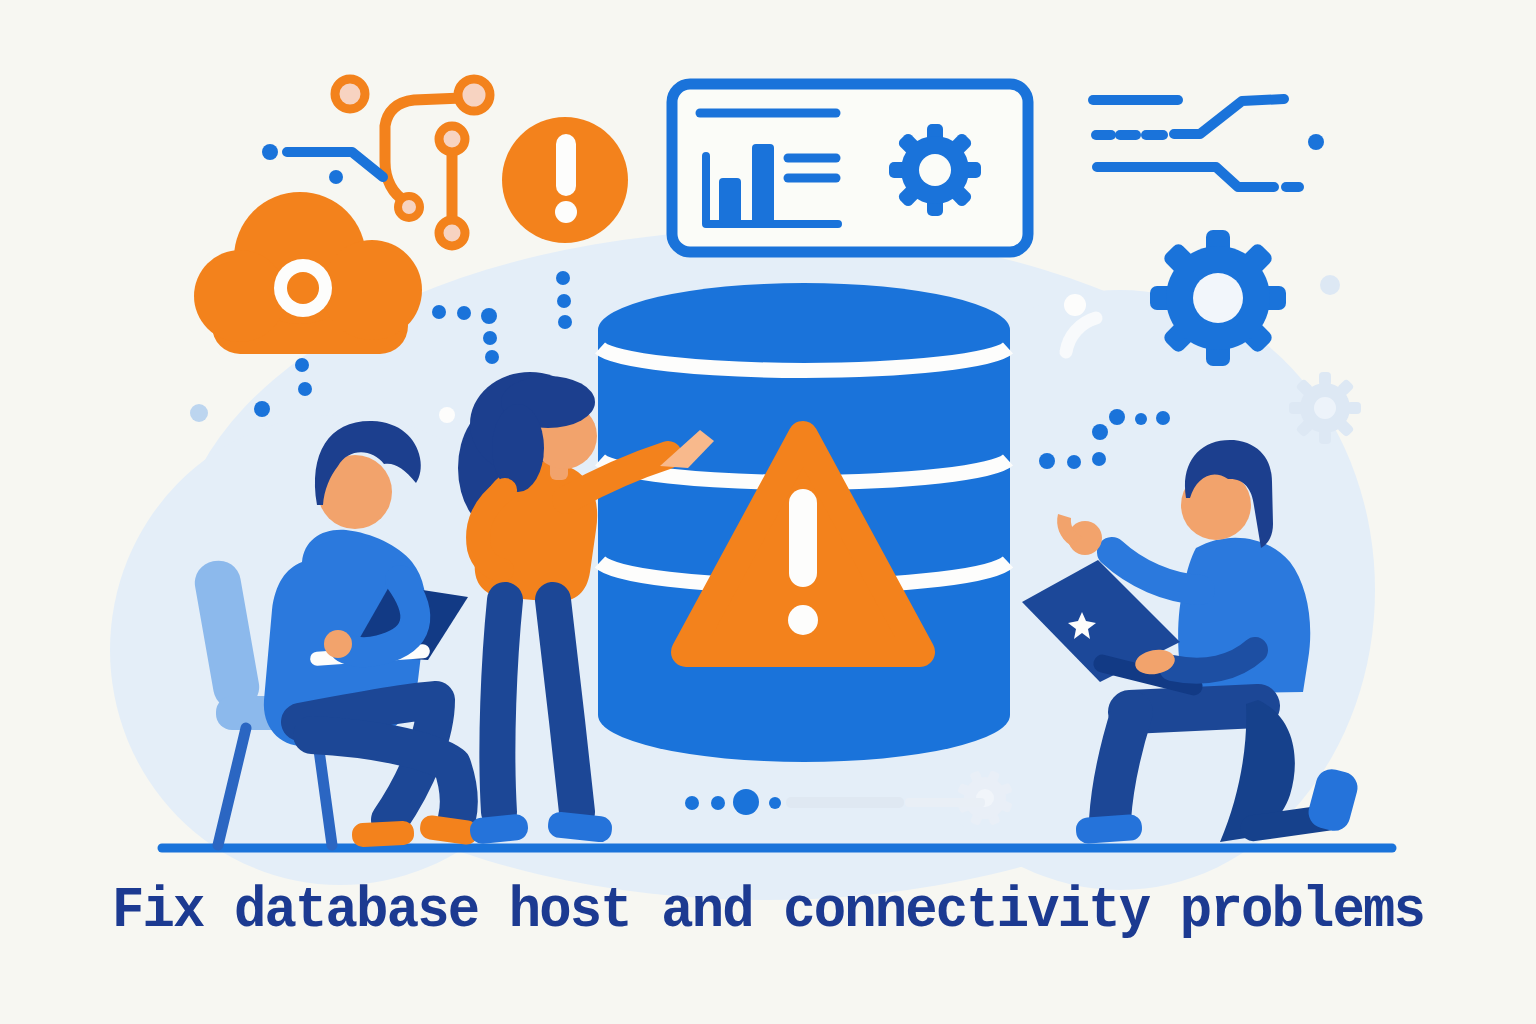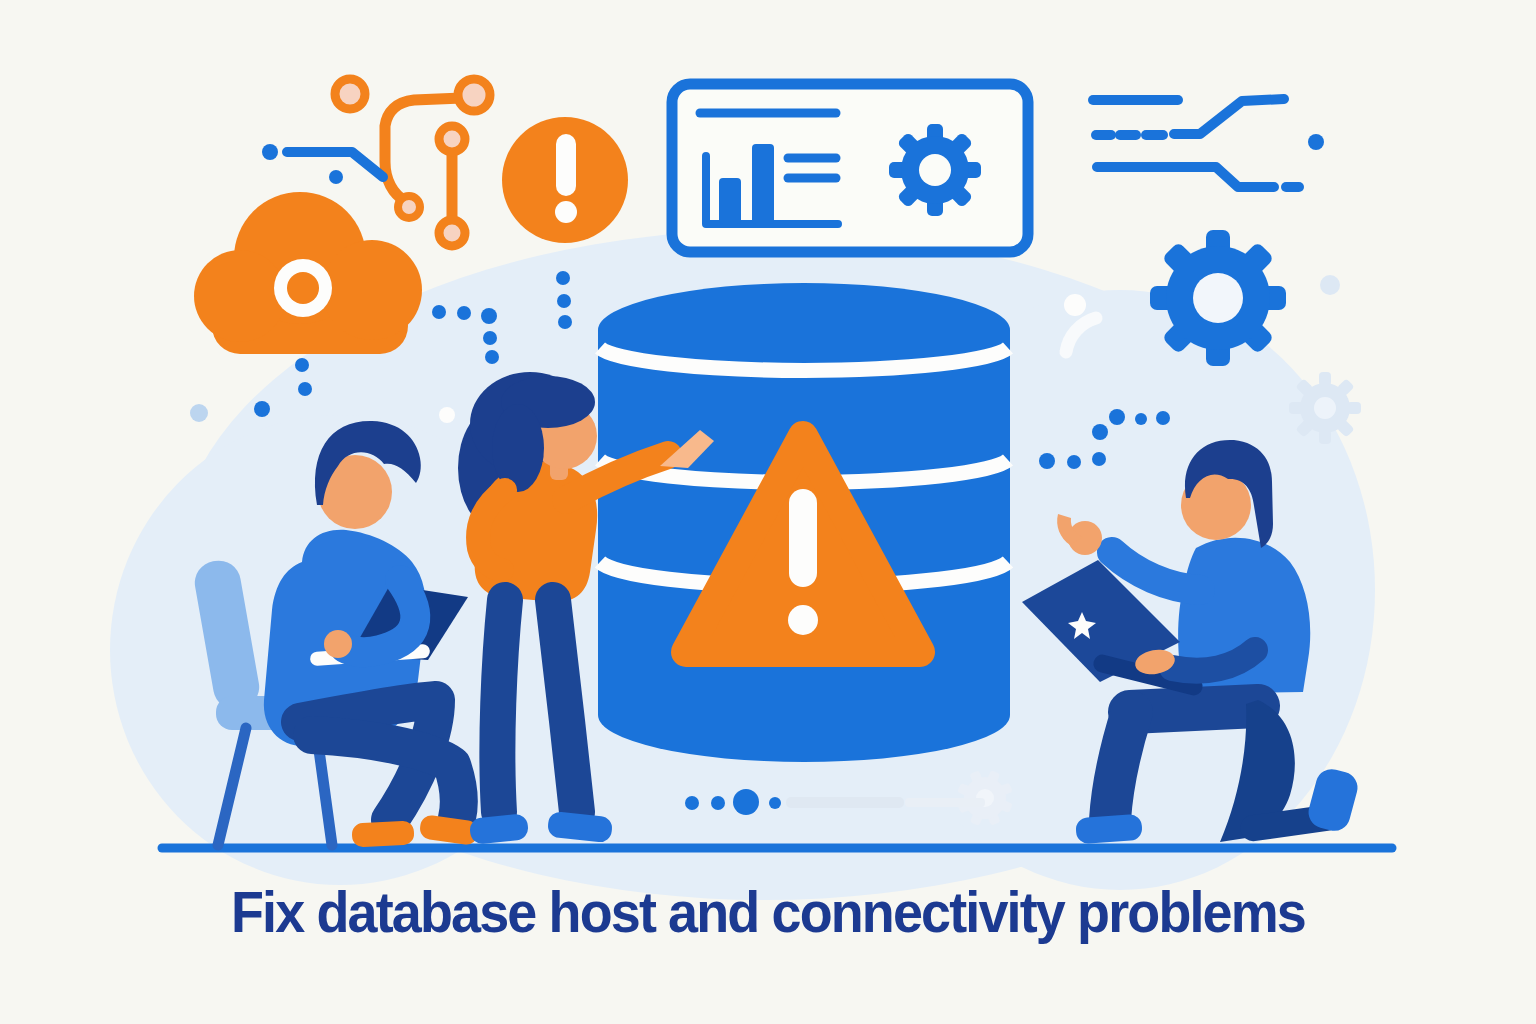--- a/index.html
+++ b/index.html
@@ -1,21 +1,21 @@
 <!DOCTYPE html>
 <html style="--background: #f7f7f2; --blob_blue: #e4eef8; --blue: #1a73da; --blue_mid: #2b79dd; --blue_shoe: #2573da; --navy: #16418c; --navy_dark: #123a85; --hair_navy: #1c3f8e; --orange: #f3821c; --skin: #f2a36c; --skin_light: #f8b98c; --node_fill: #f7d3c1; --chair_blue: #8cb9ec; --ghost_blue: #dde8f4; --caption_navy: #1c3a91;"><head>
 <meta charset="utf-8">
 <style>
   html,body{margin:0;padding:0;}
   .stage{
     position:relative;
     width:1536px;height:1024px;
     overflow:hidden;
     background:var(--background,#f7f7f2);
-    font-family:Liberation Sans, sans-serif;
+    font-family:Liberation Mono, monospace;
   }
   .stage svg{position:absolute;left:0;top:0;width:100%;height:100%;}
   .caption{
     position:absolute;
     left:0;right:0;top:878px;
     text-align:center;
     font-size:58px;
     font-weight:700;
     letter-spacing:-2px;
     color:var(--caption_navy,#1c3a91);

